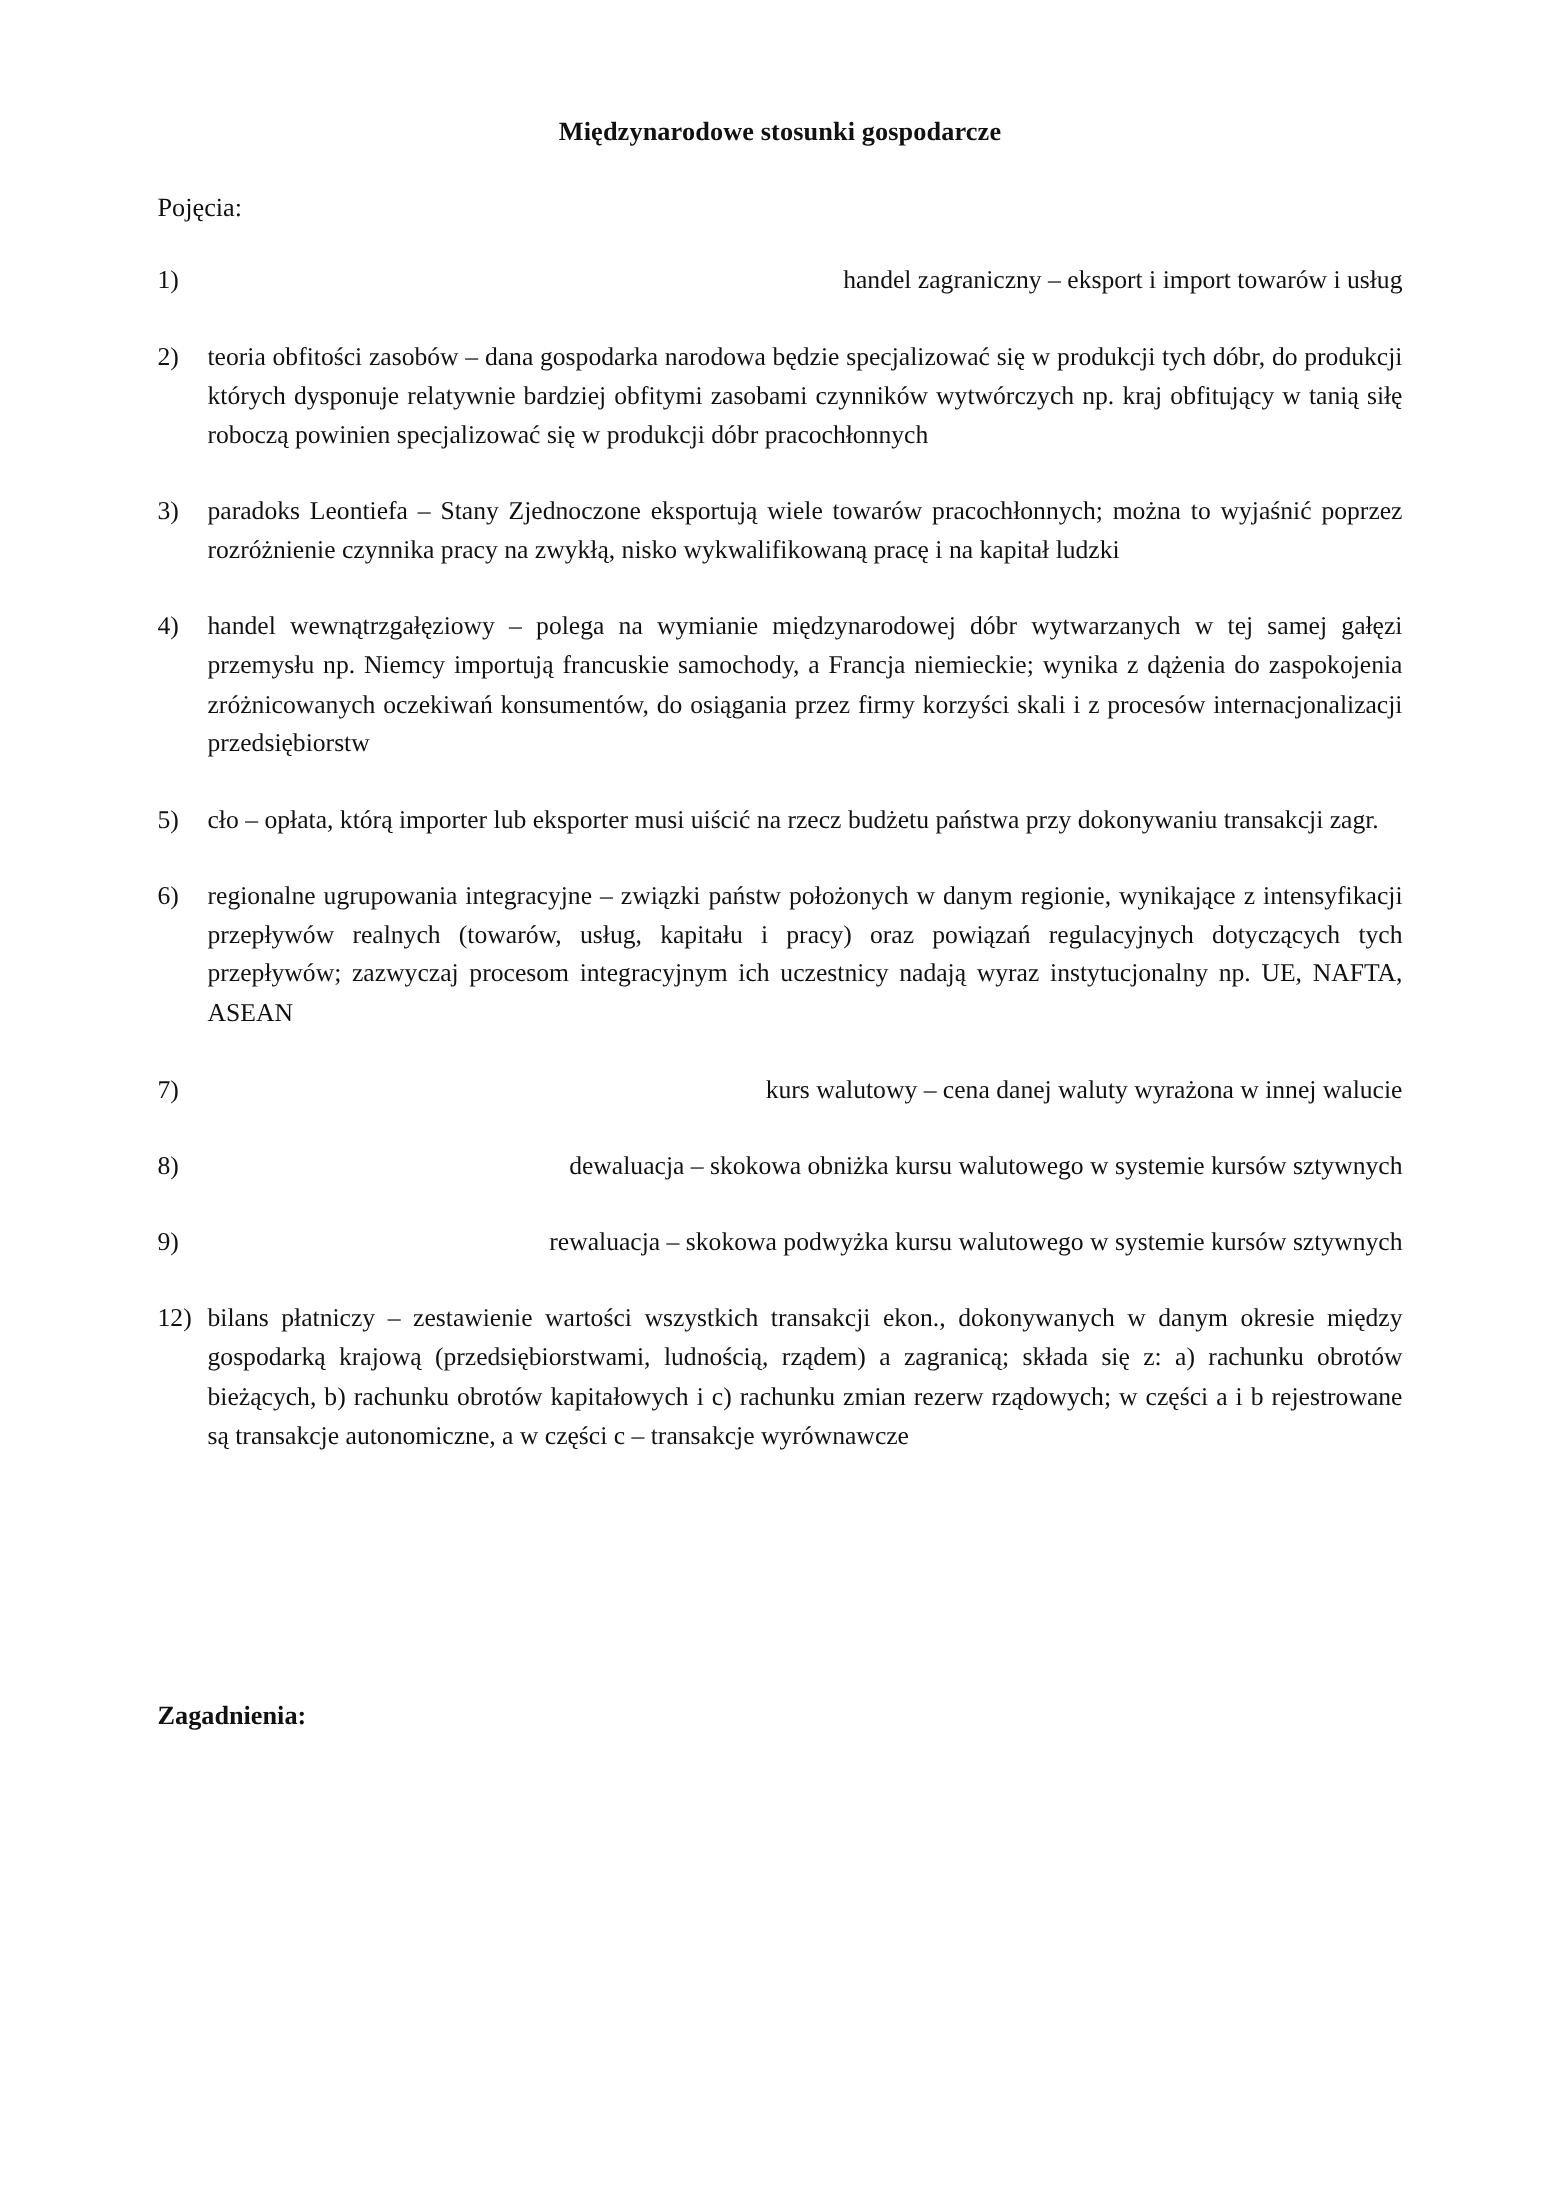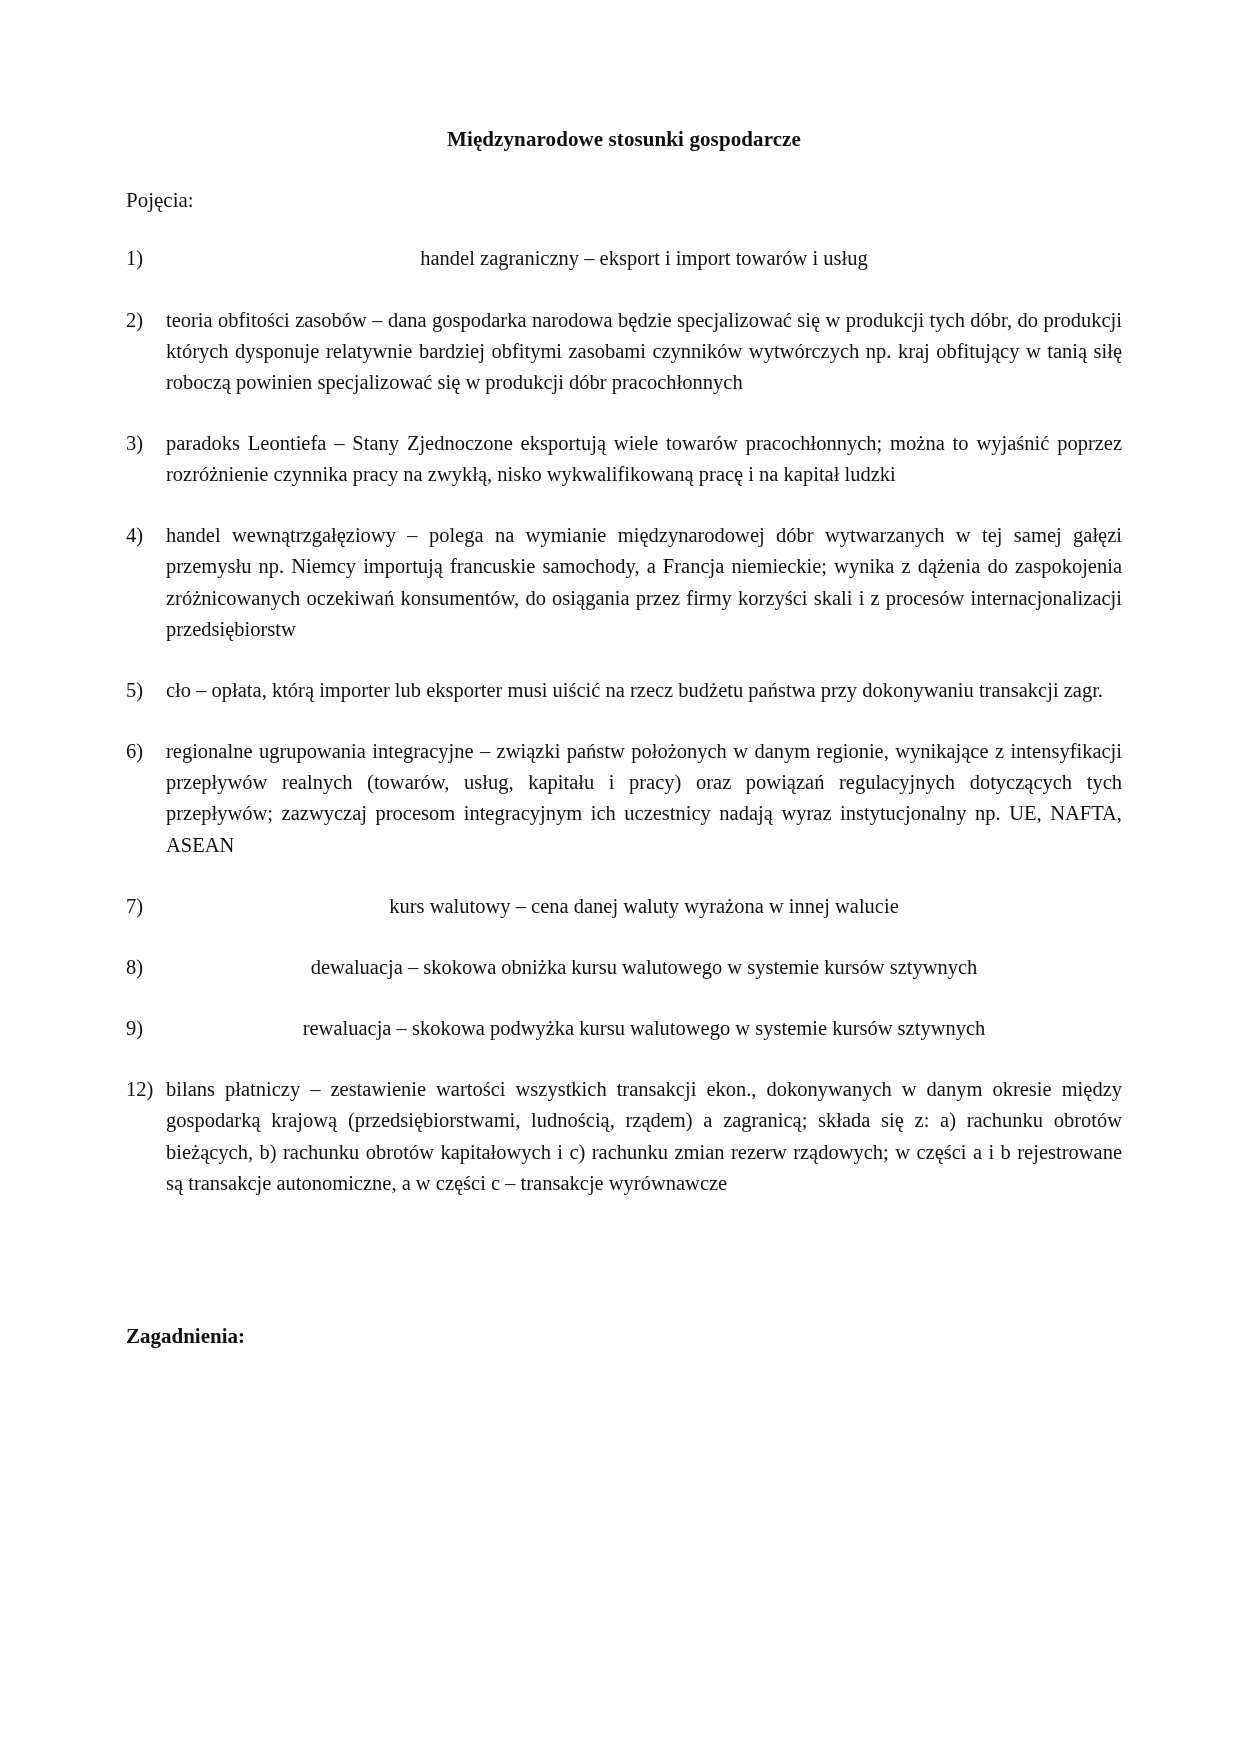--- a/index.html
+++ b/index.html
@@ -14,21 +14,21 @@
     font-family: "Liberation Serif", "DejaVu Serif", serif;
     color: #111111;
     -webkit-font-smoothing: antialiased;
   }
 
   .page {
     position: relative;
     width: 1240px;
     height: 1754px;
     box-sizing: border-box;
-    padding: 107px 118px 60px 126px;
+    padding: 73px 118px 60px 126px;
     background: #ffffff;
   }
 
   .doc-title {
     text-align: center;
     font-weight: bold;
     font-size: 21px;
     letter-spacing: 0.1px;
     margin: 20px 0 0 0;
     padding: 0;
@@ -71,31 +71,31 @@
     flex: 1 1 auto;
     text-align: justify;
     text-justify: inter-word;
     hyphens: none;
     font-size: 20.5px;
     line-height: 1.52;
   }
 
   
   .concept-item.single .body {
-    text-align: center;
+    text-align: right;
   }
 
   .trailing-heading {
     font-weight: bold;
     font-size: 21px;
     margin: 0;
     padding: 0;
     position: absolute;
     left: 126px;
-    top: 1324px;
+    top: 1360px;
     line-height: 1.2;
   }
 </style>
 </head>
 <body>
 
 <div class="page">
 
   <h1 class="doc-title">Międzynarodowe stosunki gospodarcze</h1>
 

